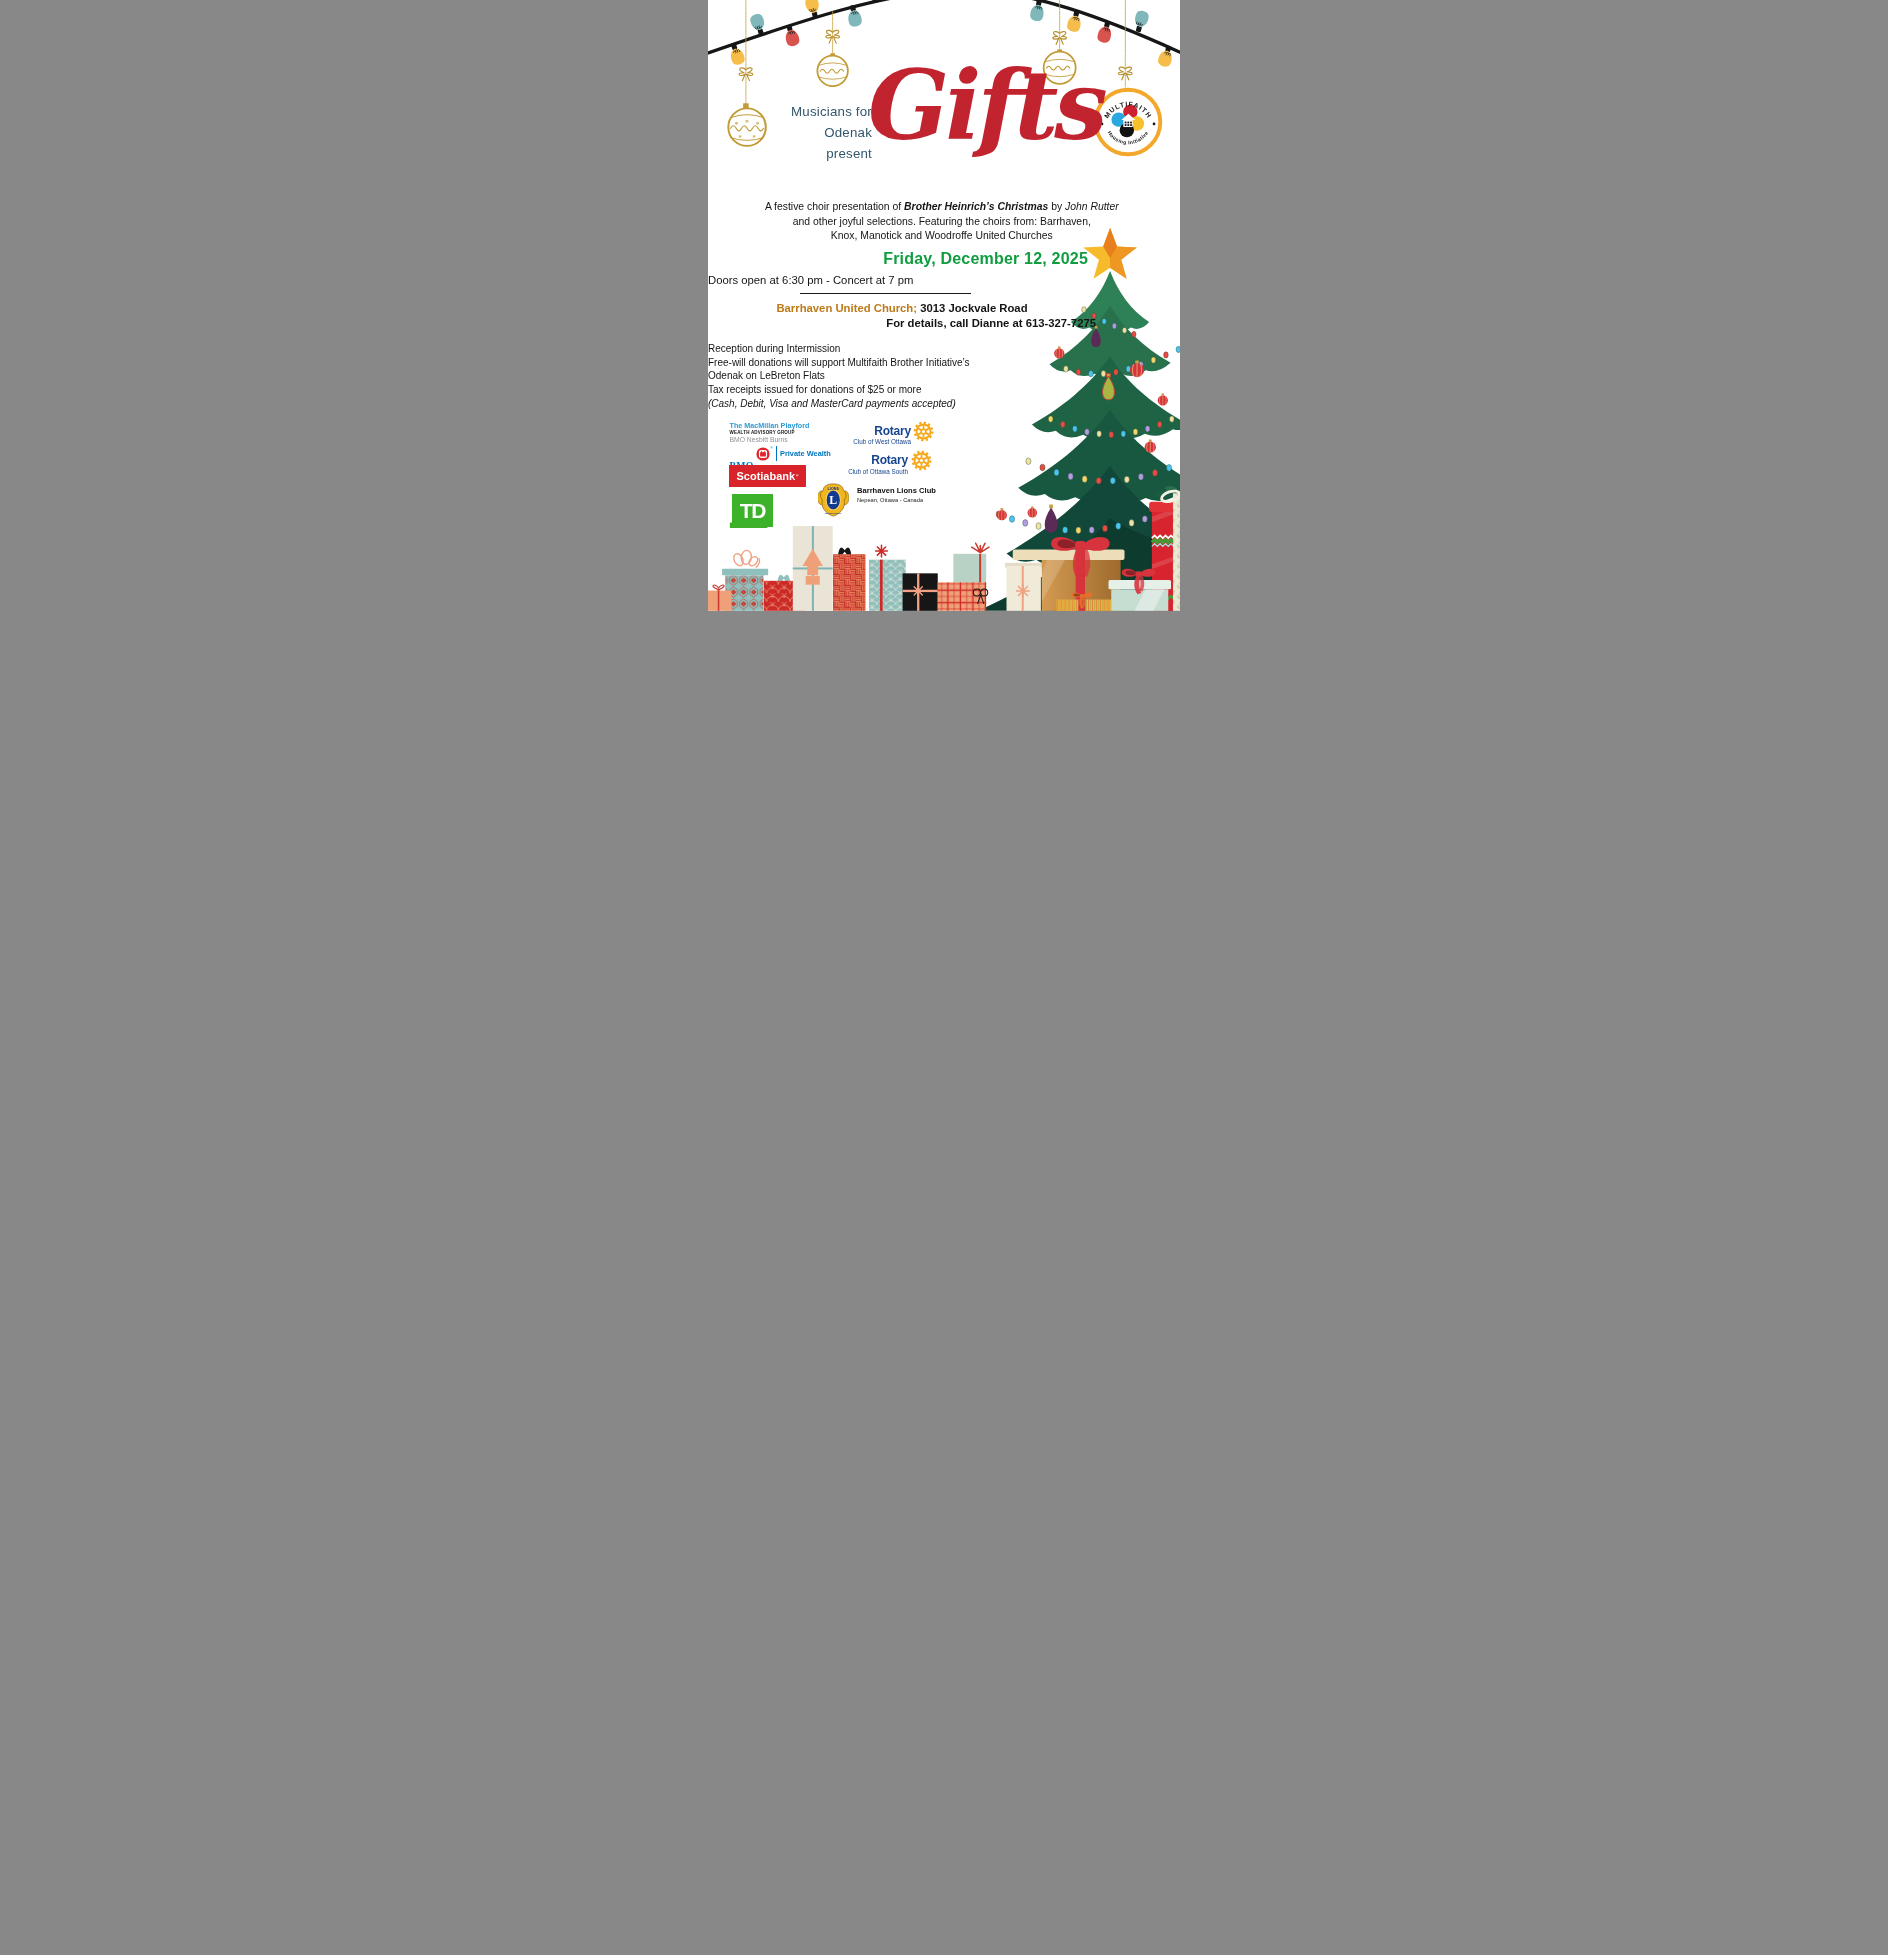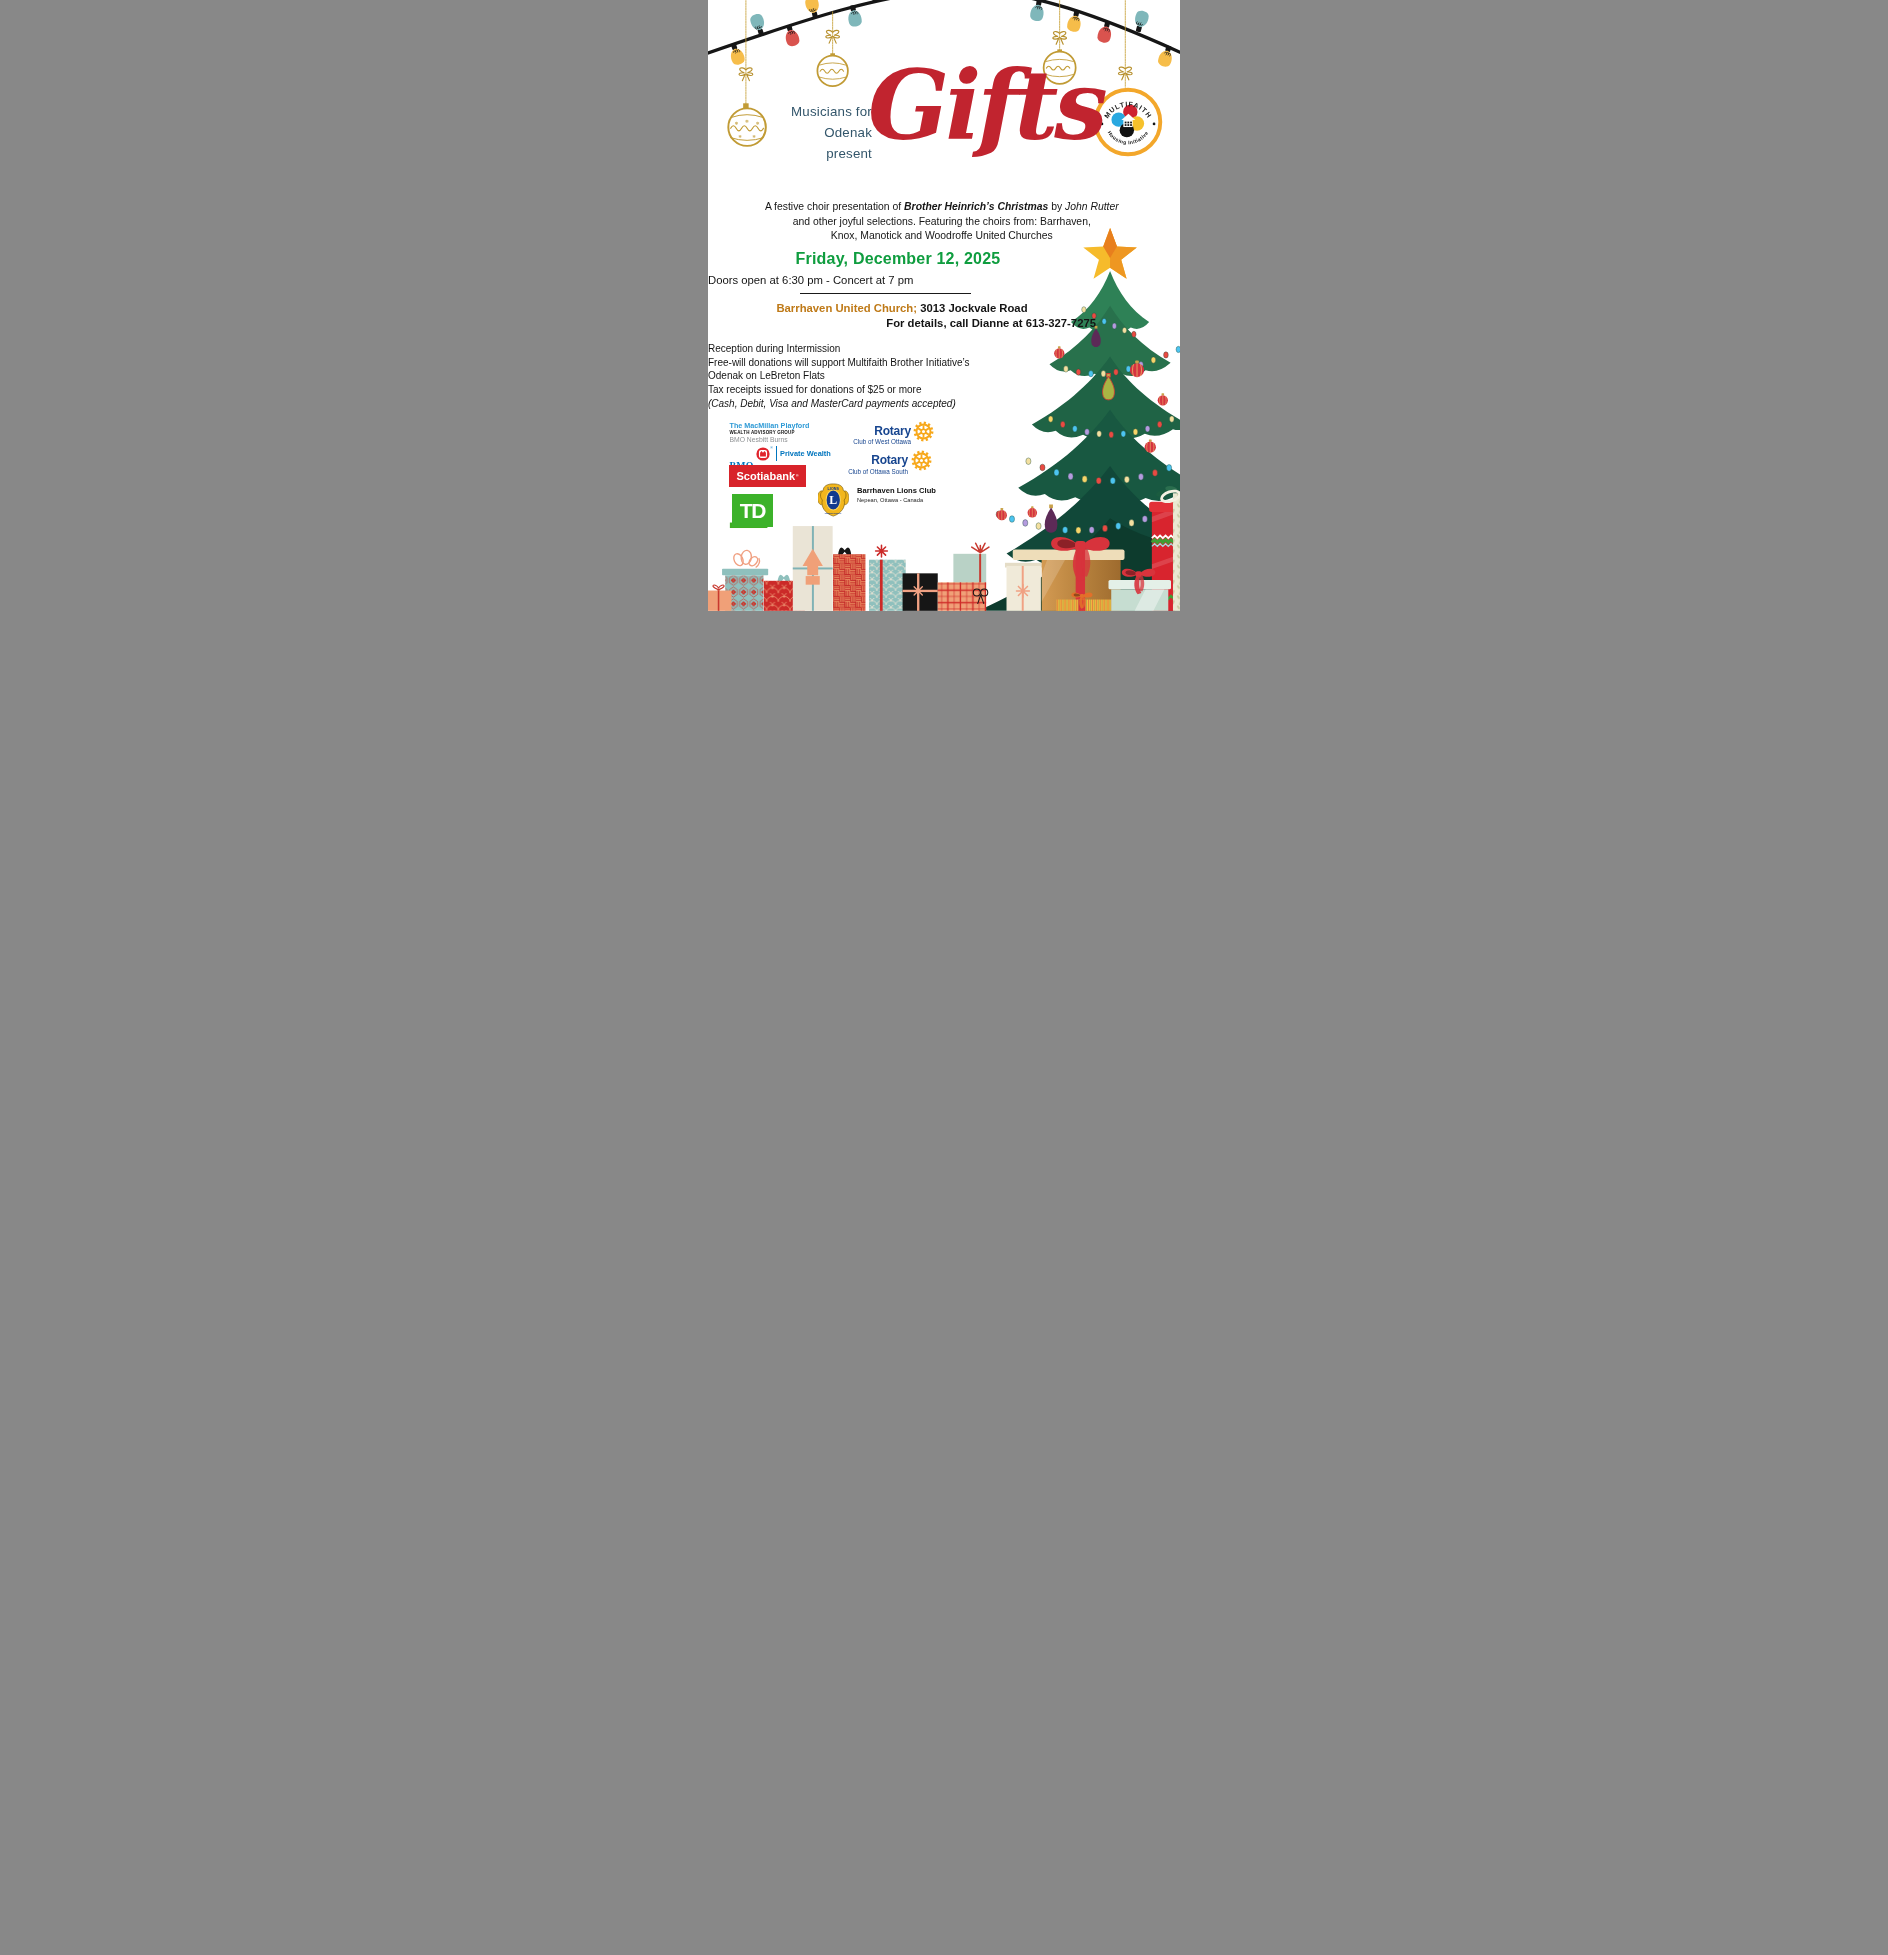--- a/index.html
+++ b/index.html
@@ -8,21 +8,21 @@
   .abs{position:absolute;}
   .decor{left:0;top:0;}
   .presenter{left:47px;top:101px;width:117px;text-align:right;color:#33566b;
              font-size:13.3px;line-height:21px;font-weight:400;letter-spacing:0.2px;}
   .title{left:160px;top:58px;width:231px;text-align:center;color:#c1242f;
          font-family:"DejaVu Serif","Liberation Serif",serif;font-style:italic;font-weight:700;
          font-size:95px;line-height:1;letter-spacing:-3.9px;}
   .intro{left:2.3px;top:200px;width:463px;text-align:center;font-size:10.4px;line-height:14.5px;color:#151515;}
   .intro b{font-weight:700;font-style:italic;}
   .intro i{font-style:italic;}
-  .date{left:0;top:250px;width:380px;text-align:center;font-size:16px;font-weight:700;color:#0f9d3f;letter-spacing:0.2px;}
+  .date{left:0;top:250px;width:380px;text-align:right;font-size:16px;font-weight:700;color:#0f9d3f;letter-spacing:0.2px;}
   .times{left:0;top:274px;width:393px;text-align:left;font-size:11.3px;color:#141414;}
   .divider{left:92px;top:293px;width:171px;height:0;border-top:1px solid #1a1a1a;}
   .venue1{left:0;top:302px;width:388px;text-align:center;font-size:11.3px;font-weight:600;color:#141414;}
   .venue1 .orange{color:#bf7a18;}
   .venue2{left:0;top:317px;width:388px;text-align:right;font-size:11.3px;font-weight:600;color:#141414;}
   .donation{left:0;top:342px;width:362px;text-align:left;font-size:10px;line-height:13.7px;color:#141414;}
   .donation .it{font-style:italic;}
   .macm1{left:21.5px;top:421px;font-size:7.2px;font-weight:600;color:#2e9ad6;}
   .macm2{left:21.5px;top:430px;font-size:4.5px;font-weight:700;letter-spacing:0.2px;color:#111;}
   .macm3{left:21.5px;top:436px;font-size:6.8px;font-weight:500;color:#8f9294;}

